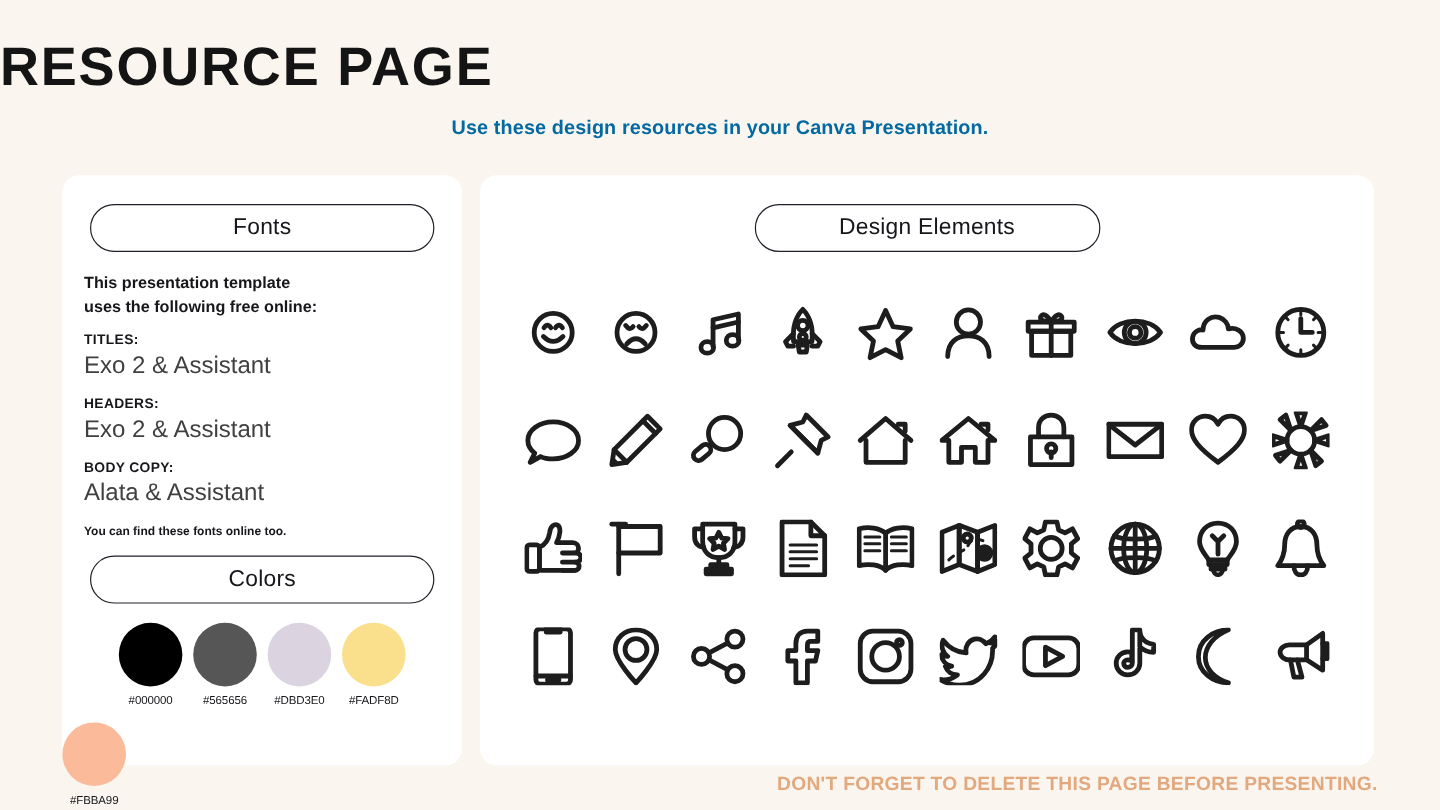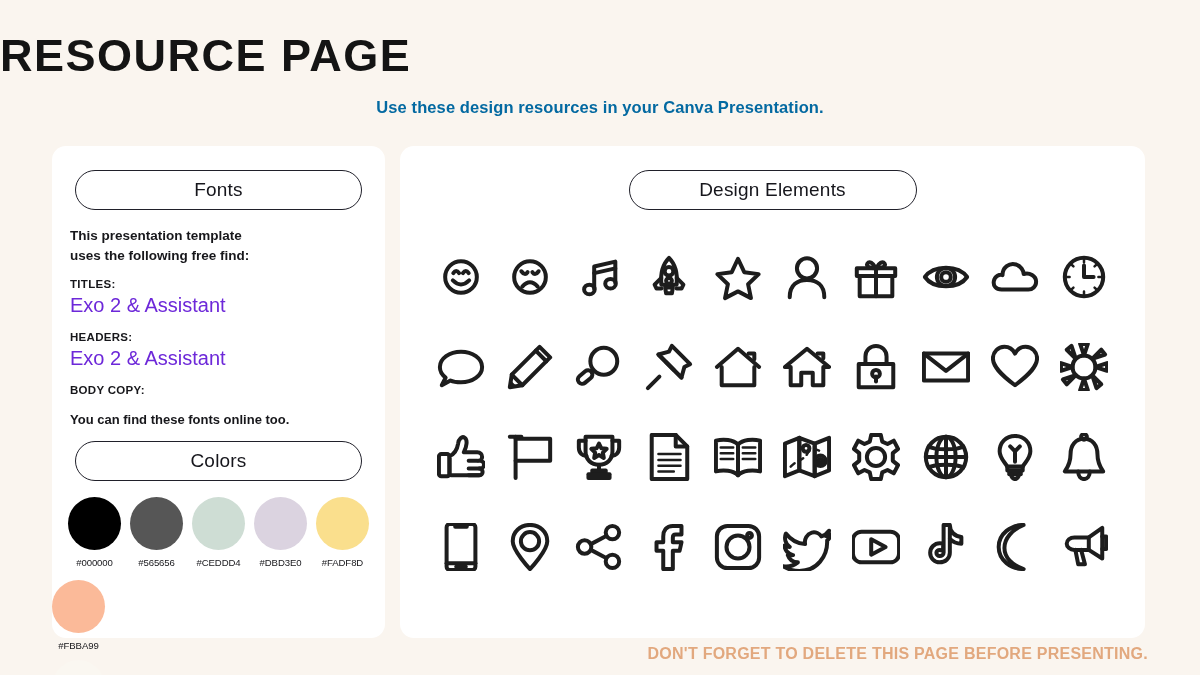--- a/index.html
+++ b/index.html
@@ -100,26 +100,26 @@
   .font-role {
     font-size: 11.5px;
     font-weight: 700;
     letter-spacing: 0.3px;
     color: #17171b;
     line-height: 1.2;
   }
   .font-name {
     font-size: 20px;
     font-weight: 400;
-    color: #6d28d9;
+    color: #404040;
     line-height: 1.25;
     margin-top: 1px;
   }
   .fonts-outro {
-    font-size: 13px;
+    font-size: 10px;
     font-weight: 700;
     color: #17171b;
     margin-top: 14px;
     margin-bottom: 14px;
   }
 
   
   .swatch-row {
     display: flex;
     justify-content: center;
@@ -196,56 +196,53 @@
 
   <div class="card card-left">
 
     <div class="pill pill-fonts">
       <span>Fonts</span>
     </div>
 
     <div class="fonts-body">
       <div class="fonts-intro">
         <div>This presentation template</div>
-        <div>uses the following free find:</div>
+        <div>uses the following free online:</div>
       </div>
 
       <div class="font-group">
         <div class="font-role">TITLES:</div>
         <div class="font-name">Exo 2 &amp; Assistant</div>
       </div>
 
       <div class="font-group">
         <div class="font-role">HEADERS:</div>
         <div class="font-name">Exo 2 &amp; Assistant</div>
       </div>
 
       <div class="font-group">
         <div class="font-role">BODY COPY:</div>
+        <div class="font-name">Alata &amp; Assistant</div>
       </div>
 
       <div class="fonts-outro">You can find these fonts online too.</div>
     </div>
 
     <div class="pill pill-colors">
       <span>Colors</span>
     </div>
 
     <div class="swatch-row">
       <div class="swatch-cell">
         <span class="swatch-dot" style="background: rgb(0, 0, 0);"></span>
         <div class="swatch-label">#000000</div>
       </div>
       <div class="swatch-cell">
         <span class="swatch-dot" style="background: rgb(86, 86, 86);"></span>
         <div class="swatch-label">#565656</div>
-      </div>
-      <div class="swatch-cell">
-        <span class="swatch-dot" style="background: rgb(206, 221, 212);"></span>
-        <div class="swatch-label">#CEDDD4</div>
       </div>
       <div class="swatch-cell">
         <span class="swatch-dot" style="background: rgb(219, 211, 224);"></span>
         <div class="swatch-label">#DBD3E0</div>
       </div>
       <div class="swatch-cell">
         <span class="swatch-dot" style="background: rgb(250, 223, 141);"></span>
         <div class="swatch-label">#FADF8D</div>
       </div>
     </div>

